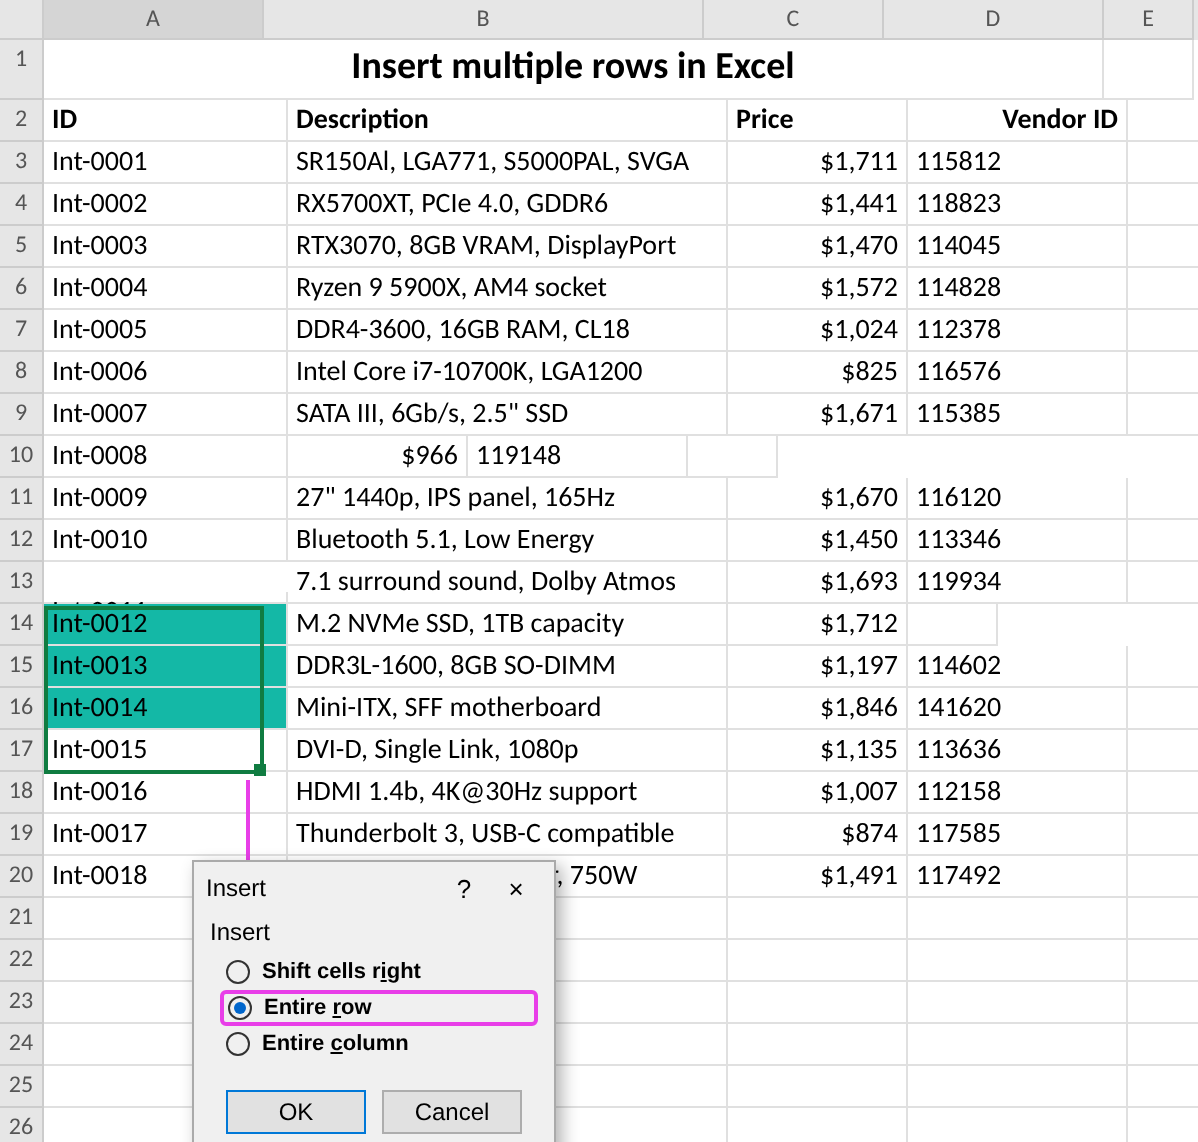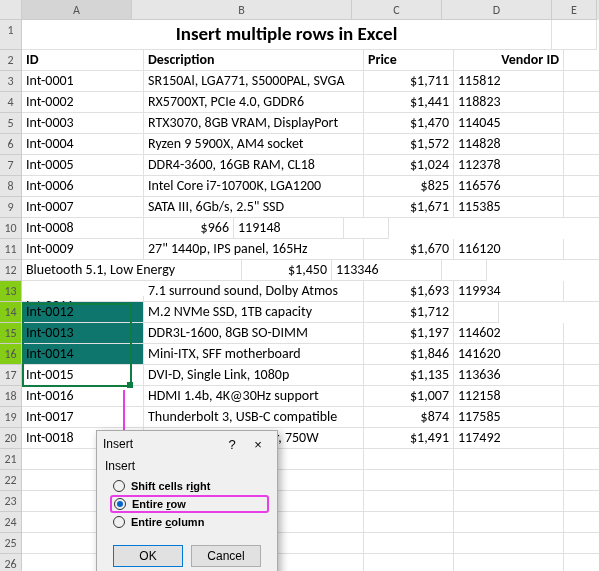--- a/index.html
+++ b/index.html
@@ -44,21 +44,21 @@
     .col-A { width: 110px; }
     .col-B { width: 220px; }
     .col-C { width: 90px; }
     .col-D { width: 110px; }
     .col-E { width: 45px; }
     .rows { position: relative; }
     .row {
       display: flex;
       height: 21px;
     }
-    .rownum.sel { background: #84cc16; font-weight: normal; }
+    .rownum.sel { background: #e5e5e5; font-weight: normal; }
     .cell {
       flex-shrink: 0;
       padding: 0 4px;
       border-right: 1px solid #e0e0e0;
       border-bottom: 1px solid #e0e0e0;
       line-height: 20px;
       white-space: nowrap;
       overflow: visible;
       font-size: 14px;
     }
@@ -74,21 +74,21 @@
     .title-row { height: 30px; }
     .title-row .cell { line-height: 28px; }
     .title-merge {
       width: 530px;
       text-align: center;
       padding: 0;
     }
     .row.header-row .cell { font-weight: bold; }
     .row.header-row .cell.col-C { text-align: left; }
     .row.header-row .cell.col-D { text-align: right; }
-    .sel-cells .cell.col-A { background: #0f766e; }
+    .sel-cells .cell.col-A { background: #14b8a6; }
     .sel-cells.first .cell.col-A { background: #fff; margin-top: 15px; }
     .sel-box {
       position: absolute;
       border: 2px solid #107c41;
       pointer-events: none;
       left: 22px;
       top: 303px;
       width: 110px;
       height: 84px;
       z-index: 5;
@@ -271,20 +271,21 @@
       <div class="row">
         <div class="rownum">11</div>
     <div class="cell col-A">Int-0009</div>
     <div class="cell col-B">27" 1440p, IPS panel, 165Hz</div>
     <div class="cell col-C">$1,670</div>
     <div class="cell col-D">116120</div>
     <div class="cell col-E"></div>
       </div>
       <div class="row">
         <div class="rownum">12</div>
+    <div class="cell col-A">Int-0010</div>
     <div class="cell col-B">Bluetooth 5.1, Low Energy</div>
     <div class="cell col-C">$1,450</div>
     <div class="cell col-D">113346</div>
     <div class="cell col-E"></div>
       </div>
       <div class="row sel-cells first">
         <div class="rownum sel">13</div>
     <div class="cell col-A">Int-0011</div>
     <div class="cell col-B">7.1 surround sound, Dolby Atmos</div>
     <div class="cell col-C">$1,693</div>

